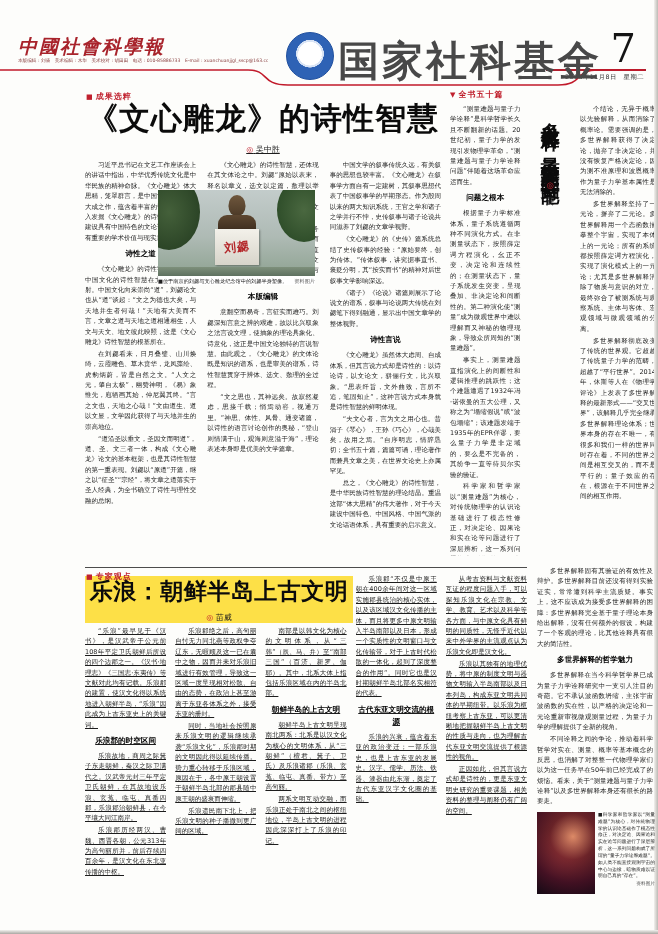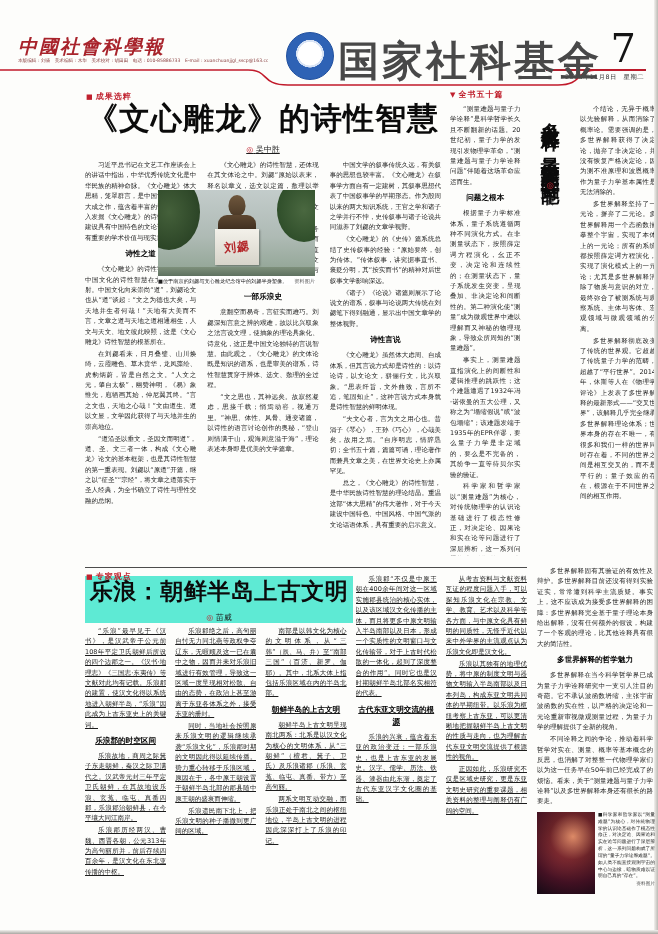--- a/index.html
+++ b/index.html
@@ -75,21 +75,21 @@
   .ph-cols{position:absolute;left:450px;top:104px;width:206px;height:452px;gap:13px;}
   .ph-col-left{width:76px;}
   .ph-strip{width:36px;display:flex;flex-direction:column;align-items:center;padding-top:4px;}
   .ph-col-right{width:82px;}
   .v-title{writing-mode:vertical-rl;text-orientation:upright;font-size:19px;font-weight:900;
        letter-spacing:2.5px;color:#0c0c0c;line-height:1.05;}
   .v-byline{writing-mode:vertical-rl;text-orientation:upright;font-size:8.5px;margin-top:8px;}
 
   
   .divider-h{position:absolute;left:85px;top:567px;width:442px;height:1px;background:#4c4c4c;}
-  .ex-header{position:absolute;left:85px;top:576px;width:268px;background:#5eead4;z-index:3;}
+  .ex-header{position:absolute;left:85px;top:576px;width:268px;background:#fde047;z-index:3;}
   .ex-title{text-align:center;font-size:23px;font-weight:900;letter-spacing:.5px;color:#0b0b0b;white-space:nowrap;}
   .ex-byline{text-align:center;font-size:8px;margin-top:5px;}
   .ex-cols{position:absolute;left:85px;top:574px;width:442px;height:356px;gap:9px;}
   .ex-cols .col{flex:1;text-decoration:underline;}
   .ex-cols .col.headered{padding-top:52px;}
 
   
   .phb-col{position:absolute;left:537px;top:566px;width:116px;height:244px;overflow:hidden;
        font-size:6.5px;line-height:1.6;text-align:justify;}
   .nebula-fig{position:absolute;left:537px;top:812px;width:118px;z-index:4;}
@@ -131,21 +131,21 @@
   <div class="col">
       <p class="para">习近平总书记在文艺工作座谈会上的讲话中指出，中华优秀传统文化是中华民族的精神命脉。《文心雕龙》体大思精，笼罩群言，是中国古代文论的集大成之作，蕴含着丰富的诗性智慧。深入发掘《文心雕龙》的诗性智慧，对于建设具有中国特色的文论话语体系，具有重要的学术价值与现实意义。</p>
       <h4 class="subhead">诗性之道</h4>
       <p class="para">《文心雕龙》的诗性智慧，首先是中国文化的诗性智慧在文学领域的折射。中国文化向来崇尚“道”，刘勰论文也从“道”谈起：“文之为德也大矣，与天地并生者何哉！”天地有大美而不言，文章之道与天地之道相通相生，人文与天文、地文彼此映照，这是《文心雕龙》诗性智慧的根基所在。</p>
       <p class="para">在刘勰看来，日月叠璧、山川焕绮，云霞雕色、草木贲华，龙凤藻绘、虎豹炳蔚，皆是自然之文。“人文之元，肇自太极”，幽赞神明，《易》象惟先，庖牺画其始，仲尼翼其终。“言之文也，天地之心哉！”文由道生、道以文显，文学因此获得了与天地并生的崇高地位。</p>
       <p class="para">“道沿圣以垂文，圣因文而明道”，道、圣、文三者一体，构成《文心雕龙》论文的基本框架，也是其诗性智慧的第一重表现。刘勰以“原道”开篇，继之以“征圣”“宗经”，将文章之道落实于圣人经典，为全书确立了诗性与理性交融的总纲。</p>
     </div>
   <div class="col">
       <p class="para">《文心雕龙》的诗性智慧，还体现在其文体论之中。刘勰“原始以表末，释名以章义，选文以定篇，敷理以举统”，对骚、诗、乐府、赋、颂、赞、铭、箴、诔、碑、哀、吊等三十余种文体的源流演变作了系统梳理。</p>
       <p class="para">刘勰论文叙笔，“擘肌分理，唯务折衷”。文能宗经，体有六义：情深而不诡，风清而不杂，事信而不诞，义直而不回，体约而不芜，文丽而不淫。文体规范之中，处处渗透着诗性的体悟与裁断。</p>
-      <h4 class="subhead">一部乐浪史</h4>
+      <h4 class="subhead">本版编辑</h4>
       <p class="para">意翻空而易奇，言征实而难巧。刘勰深知言意之辨的艰难，故以比兴取象之法言说文理，使抽象的理论具象化、诗意化，这正是中国文论独特的言说智慧。由此观之，《文心雕龙》的文体论既是知识的谱系，也是审美的谱系，诗性智慧贯穿于辨体、选文、敷理的全过程。</p>
       <p class="para">“文之思也，其神远矣。故寂然凝虑，思接千载；悄焉动容，视通万里。”神思、体性、风骨、通变诸篇，以诗性的语言讨论创作的奥秘，“登山则情满于山，观海则意溢于海”，理论表述本身即是优美的文学篇章。</p>
     </div>
   <div class="col">
       <p class="para">中国文学的叙事传统久远，有关叙事的思想也较丰富。《文心雕龙》在叙事学方面自有一定建树，其叙事思想代表了中国叙事学的早期形态。作为殷周以来的两大知识系统，王官之学和诸子之学并行不悖，史传叙事与诸子论说共同滋养了刘勰的文章学视野。</p>
       <p class="para">《文心雕龙》的《史传》篇系统总结了史传叙事的经验：“原始要终，创为传体。”传体叙事，讲究据事直书、褒贬分明，其“按实而书”的精神对后世叙事文学影响深远。</p>
       <p class="para">《诸子》《论说》诸篇则展示了论说文的谱系，叙事与论说两大传统在刘勰笔下得到融通，显示出中国文章学的整体视野。</p>
       <h4 class="subhead">诗性言说</h4>
       <p class="para">《文心雕龙》虽然体大虑周、自成体系，但其言说方式却是诗性的：以诗论诗，以文论文，骈俪行文，比兴取象。“思表纤旨，文外曲致，言所不追，笔固知止”，这种言说方式本身就是诗性智慧的鲜明体现。</p>
       <p class="para">“夫文心者，言为文之用心也。昔涓子《琴心》，王孙《巧心》，心哉美矣，故用之焉。”自序明志，情辞恳切；全书五十篇，篇篇可诵，理论著作而兼具文章之美，在世界文论史上亦属罕见。</p>
@@ -243,18 +243,18 @@
       <p class="para">两系文明互动交融，而乐浪正处于南北之间的枢纽地位，半岛上古文明的进程因此深深打上了乐浪的印记。</p>
     </div>
   <div class="col">
       <p class="para">乐浪郡“不仅是中原王朝在400余年间对这一区域实施郡县统治的核心实体，以及该区域汉文化传播的主体，而且将更多中原文明输入半岛南部以及日本，形成一个实质性的文明窗口与文化传输带，对于上古时代松散的一体化，起到了深度整合的作用”。同时它也是汉时期朝鲜半岛北部名实相符的代表。</p>
       <h4 class="subhead">古代东亚文明交流的根源</h4>
       <p class="para">乐浪的兴衰，蕴含着东亚的政治变迁；一部乐浪史，也是上古东亚的发展史。汉字、儒学、历法、铁器、漆器由此东渐，奠定了古代东亚汉字文化圈的基础。</p>
     </div>
   <div class="col">
       <p class="para">从考古资料与文献资料互证的程度问题入手，可以探知乐浪文化在宗教、文学、教育、艺术以及科学等各方面，与中原文化具有鲜明的同质性，无怪乎近代以来中外学界的主流观点认为乐浪文化即是汉文化。</p>
       <p class="para">乐浪以其独有的地理优势，将中原的制度文明与器物文明输入半岛南部以及日本列岛，构成东亚文明共同体的早期纽带。以乐浪为枢纽考察上古东亚，可以更清晰地把握朝鲜半岛上古文明的性质与走向，也为理解古代东亚文明交流提供了根源性的视角。</p>
-      <p class="para">正因如此，乐浪研究不仅是区域史研究，更是东亚文明史研究的重要课题，相关资料的整理与阐释仍有广阔的空间。</p>
+      <p class="para">正因如此，但其言说方式却是诗性的，更是东亚文明史研究的重要课题，相关资料的整理与阐释仍有广阔的空间。</p>
     </div>
 </div>
 
 <div class="edge-right"></div>
 <div class="edge-bottom"></div>
 
 </body></html>

